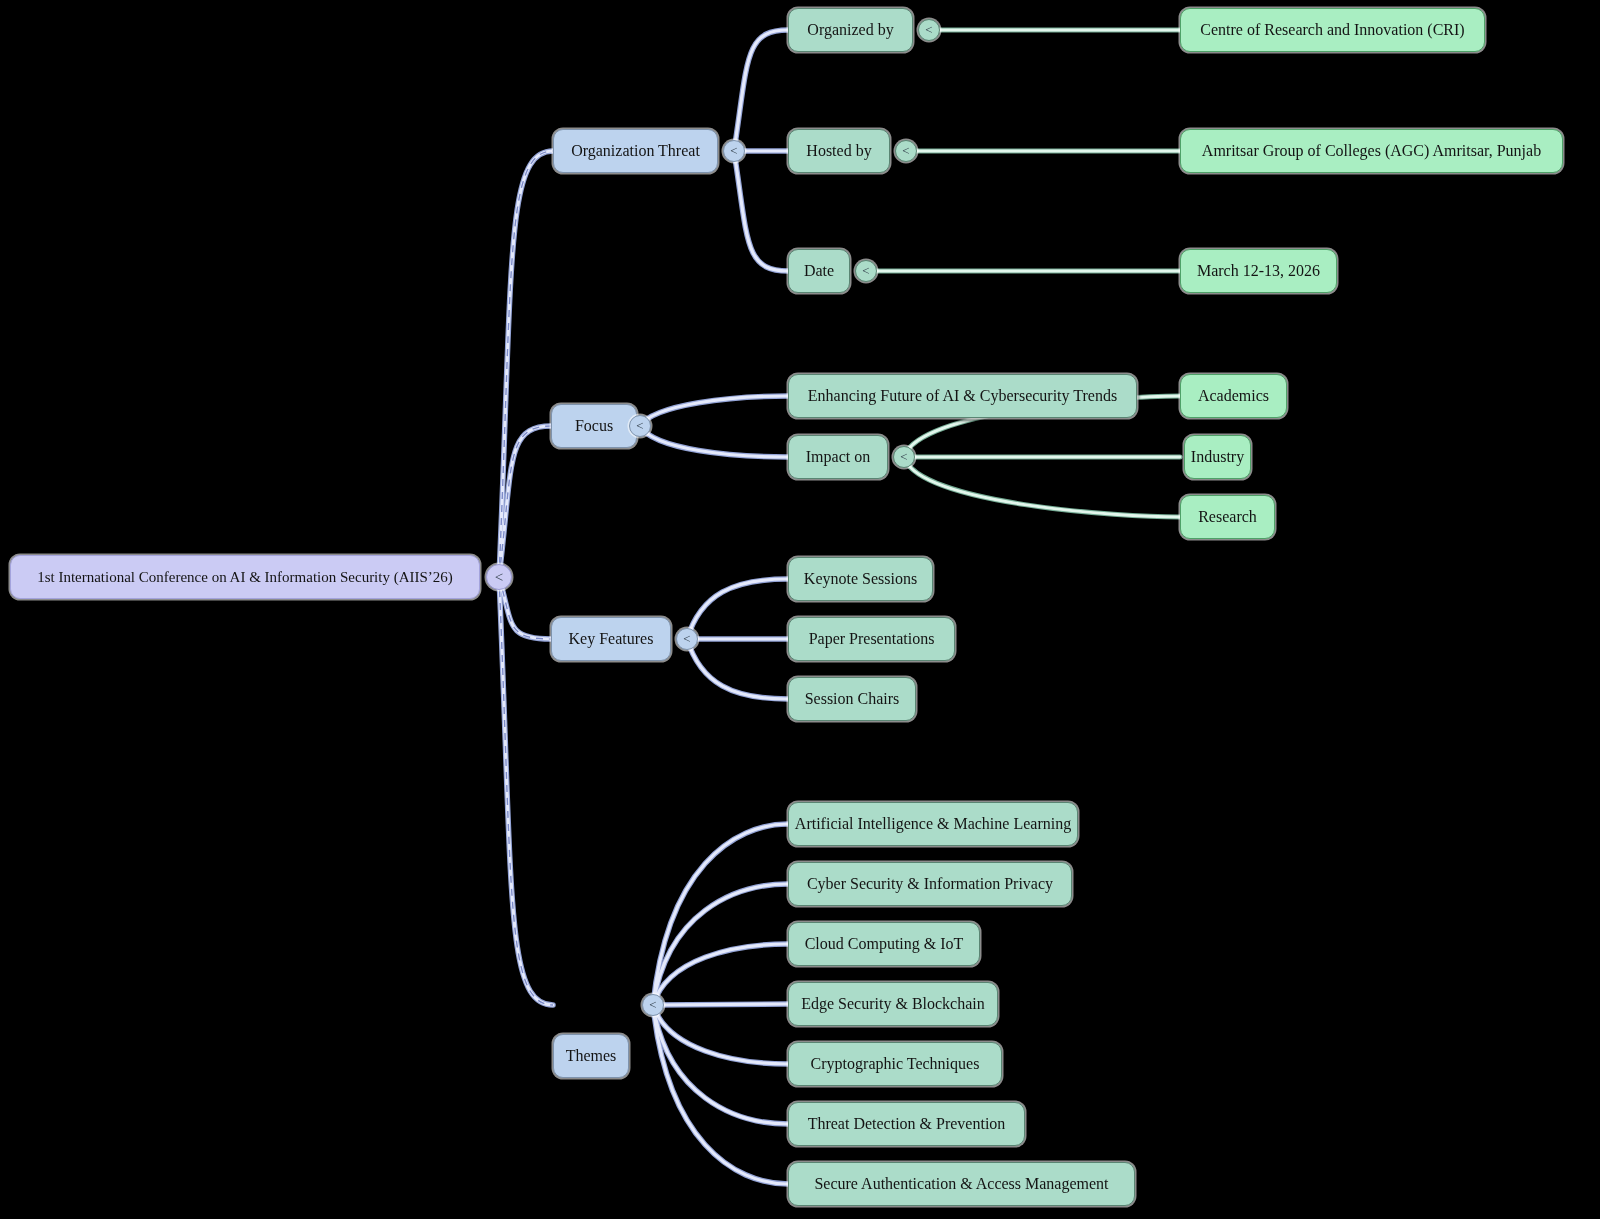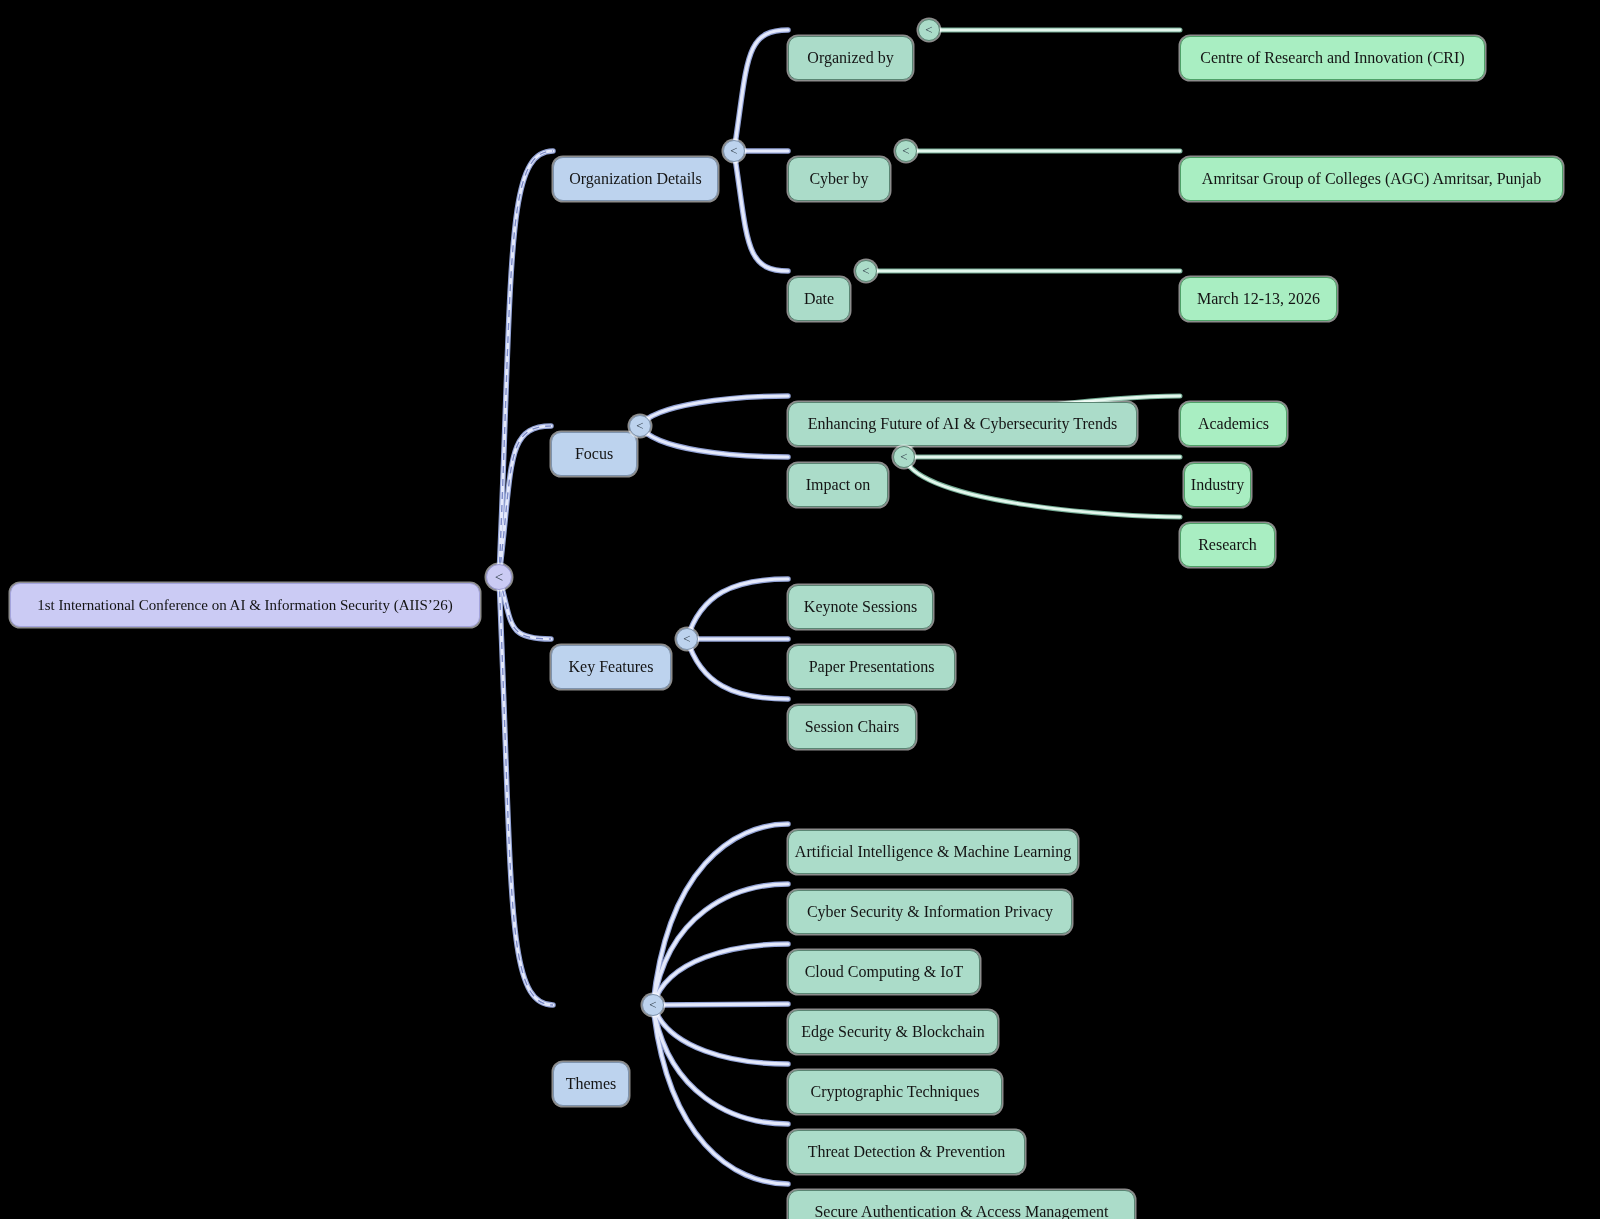--- a/index.html
+++ b/index.html
@@ -9,21 +9,21 @@
   
   .b-o path,.b-o use{stroke:#93a3d6;stroke-width:5.5;fill:none;stroke-linecap:round;}
   .b-i path,.b-i use{stroke:#e4e9fb;stroke-width:3.2;fill:none;stroke-linecap:round;}
   .b-d use{stroke:#7d8bc8;stroke-width:1.4;fill:none;stroke-dasharray:7 6;}
   .t-o use{stroke:#74ab94;stroke-width:5;fill:none;stroke-linecap:round;}
   .t-i use{stroke:#e2f6ec;stroke-width:2.8;fill:none;stroke-linecap:round;}
 
   .node{position:absolute;height:44px;box-sizing:border-box;border-radius:10px;
         display:flex;align-items:center;justify-content:center;white-space:nowrap;
         font-size:16px;color:#141414;
-        box-shadow:0 0 0 1.5px rgba(255,255,255,0.55),2px 3px 3px rgba(0,0,0,0.55);margin-top:28px;}
+        box-shadow:0 0 0 1.5px rgba(255,255,255,0.55),2px 3px 3px rgba(0,0,0,0.55);}
   .root{background:#cbcbf4;border:1.4px solid #a3a3dc;font-size:15px;}
   .l1{background:#bdd3ee;border:1.4px solid #7e93ad;}
   .l2{background:#abdcc9;border:1.4px solid #5a8573;}
   .leaf{background:#a9eec2;border:1.4px solid #4fa168;}
 
   .collapse{position:absolute;width:22px;height:22px;border-radius:50%;box-sizing:border-box;
         display:flex;align-items:center;justify-content:center;font-size:13px;color:#35424e;
         box-shadow:0 0 0 1.5px rgba(255,255,255,0.55);cursor:pointer;}
   .c-big{width:26px;height:26px;font-size:15px;}
   .c-root{background:#cbcbf4;border:1px solid #9a9ad4;}
@@ -128,37 +128,37 @@
         <use href="#t5"></use>
         <use href="#t6"></use>
     </g>
   </svg>
 
   <div class="node root" style="left:10px;top:555px;width:470px">
     <span>1st International Conference on AI &amp; Information Security (AIIS’26)</span>
   </div>
 
   <div class="node l1" style="left:553px;top:129px;width:165px">
-    <span>Organization Details</span>
+    <span>Organization Threat</span>
   </div>
   <div class="node l1" style="left:551px;top:404px;width:86px">
     <span>Focus</span>
   </div>
   <div class="node l1" style="left:551px;top:617px;width:120px">
     <span>Key Features</span>
   </div>
   <div class="node l1" style="left:553px;top:1034px;width:76px">
     <span>Themes</span>
   </div>
 
   <div class="node l2" style="left:788px;top:8px;width:125px">
     <span>Organized by</span>
   </div>
   <div class="node l2" style="left:788px;top:129px;width:102px">
-    <span>Cyber by</span>
+    <span>Hosted by</span>
   </div>
   <div class="node l2" style="left:788px;top:249px;width:62px">
     <span>Date</span>
   </div>
   <div class="node leaf" style="left:1180px;top:8px;width:305px">
     <span>Centre of Research and Innovation (CRI)</span>
   </div>
   <div class="node leaf" style="left:1180px;top:129px;width:383px">
     <span>Amritsar Group of Colleges (AGC) Amritsar, Punjab</span>
   </div>

